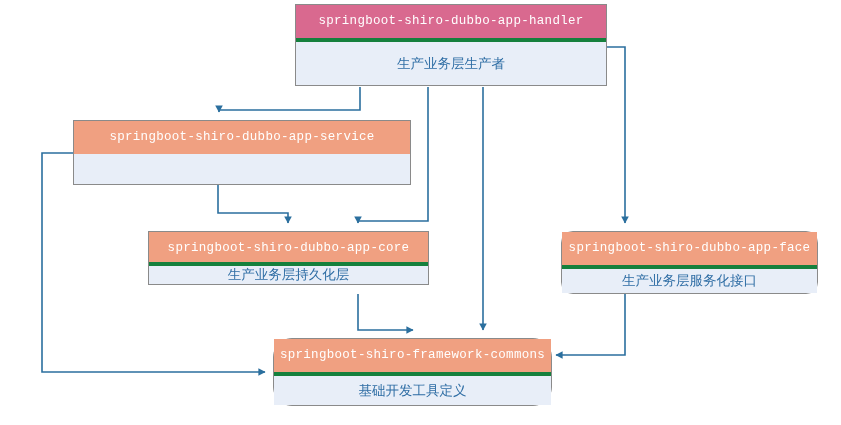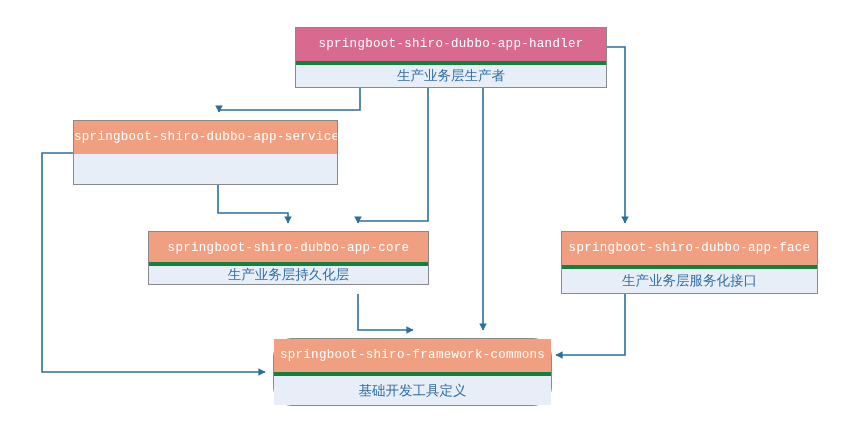--- a/index.html
+++ b/index.html
@@ -93,35 +93,35 @@
 
     <polyline points="218,185 218,213 288,213 288,223" fill="none" stroke="#2b6f9e" stroke-width="1.6" marker-end="url(#arrow-generic)"></polyline>
 
     <polyline points="73,153 42,153 42,372 265,372" fill="none" stroke="#2b6f9e" stroke-width="1.6" marker-end="url(#arrow-generic)"></polyline>
 
     <polyline points="358,294 358,330 413,330 413,330" fill="none" stroke="#2b6f9e" stroke-width="1.6" marker-end="url(#arrow-generic)"></polyline>
 
     <polyline points="625,294 625,355 556,355" fill="none" stroke="#2b6f9e" stroke-width="1.6" marker-end="url(#arrow-generic)"></polyline>
   </svg>
 
-  <div class="node is-pink" style="left:295px; top:27px; width:312px; height:61px;">
+  <div class="node is-pink" style="left:295px; top:4px; width:312px; height:82px;">
     <div class="node-header pink">springboot-shiro-dubbo-app-handler</div>
     <div class="node-body">生产业务层生产者</div>
   </div>
 
-  <div class="node" style="left:73px; top:120px; width:265px; height:65px;">
+  <div class="node" style="left:73px; top:120px; width:338px; height:65px;">
     <div class="node-header orange">springboot-shiro-dubbo-app-service</div>
   </div>
 
   <div class="node" style="left:148px; top:231px; width:281px; height:54px;">
     <div class="node-header orange">springboot-shiro-dubbo-app-core</div>
     <div class="node-body">生产业务层持久化层</div>
   </div>
 
-  <div class="node" style="left:561px; top:231px; width:257px; height:63px;">
+  <div class="node" style="left:561px; top:231px; width:257px; height:63px;border-radius:12px;">
     <div class="node-header orange">springboot-shiro-dubbo-app-face</div>
     <div class="node-body">生产业务层服务化接口</div>
   </div>
 
   <div class="node" style="left:273px; top:338px; width:279px; height:68px;border-radius:19px;">
     <div class="node-header orange">springboot-shiro-framework-commons</div>
     <div class="node-body">基础开发工具定义</div>
   </div>
 
 </div>

